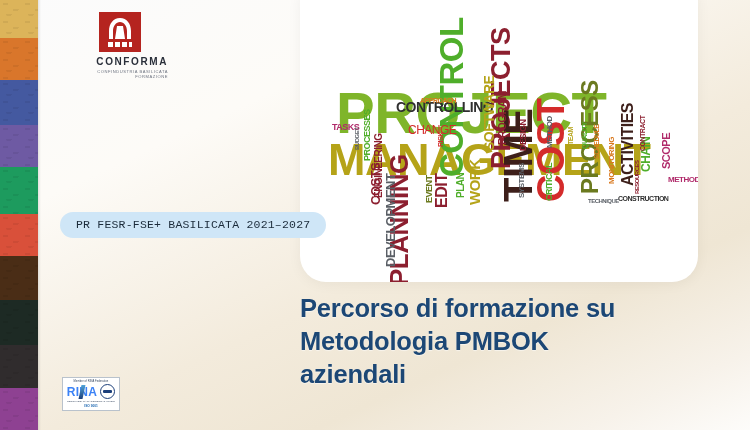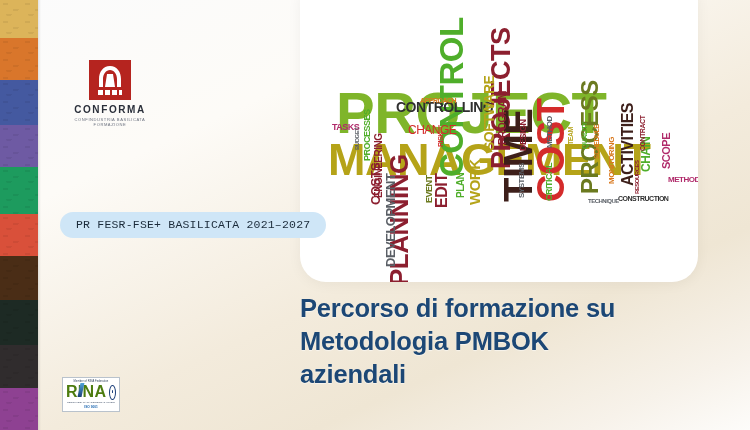--- a/index.html
+++ b/index.html
@@ -45,23 +45,22 @@
   }
   .w{
     position:absolute;font-family:"Liberation Sans", sans-serif;
     font-weight:bold;white-space:nowrap;line-height:1;
     letter-spacing:-.5px;
   }
   .rot{transform-origin:left bottom;}
 
   
   #conforma-logo{
-    position:absolute;left:62px;top:12px;width:96px;z-index:5;
-    text-align:center;
-    margin-top:48px;
+    position:absolute;left:72px;top:12px;width:96px;z-index:5;
+    text-align:right;
   }
   #conforma-mark{
     width:42px;height:40px;margin:0 auto;background:#b5241f;
     position:relative;border-radius:2px;
   }
   #conforma-mark svg{position:absolute;left:0;top:0;}
   #conforma-name{
     font-size:10px;font-weight:bold;letter-spacing:1.6px;color:#2a2f3a;
     margin-top:4px;font-family:"Liberation Sans", sans-serif;
   }
@@ -81,21 +80,21 @@
 
   
   #rina-logo{
     position:absolute;left:62px;top:377px;width:58px;z-index:5;
     background:#ffffff;border:1px solid #b9c2cc;padding:2px 3px 2px 3px;
     box-sizing:border-box;
   }
   #rina-top{font-size:2.6px;color:#2b3d57;letter-spacing:.1px;text-align:center;
     font-family:"Liberation Sans", sans-serif;}
   #rina-mid{display:flex;align-items:center;justify-content:center;gap:3px;margin:1px 0;}
-  #rina-word{position:relative;font-size:16px;font-weight:bold;color:#4d7c0f;
+  #rina-word{position:relative;font-size:12px;font-weight:bold;color:#3b82f6;
     letter-spacing:.3px;font-family:"Liberation Sans", sans-serif;line-height:1;}
   #rina-slash{position:absolute;left:13px;top:-1px;width:4px;height:14px;
     background:linear-gradient(180deg,#4fa3d8,#1c3f7a);transform:skewX(-12deg);}
   #rina-seal{width:13px;height:13px;border-radius:50%;border:1.6px solid #1c3f7a;
     position:relative;}
   #rina-seal::after{content:"";position:absolute;left:2px;top:4.5px;right:2px;height:3px;
     background:#1c3f7a;border-radius:1px;}
   #rina-sys{font-size:2.5px;color:#2b3d57;text-align:center;letter-spacing:.2px;
     font-family:"Liberation Sans", sans-serif;}
   #rina-iso{font-size:3.2px;font-weight:bold;color:#1c66b0;text-align:center;

